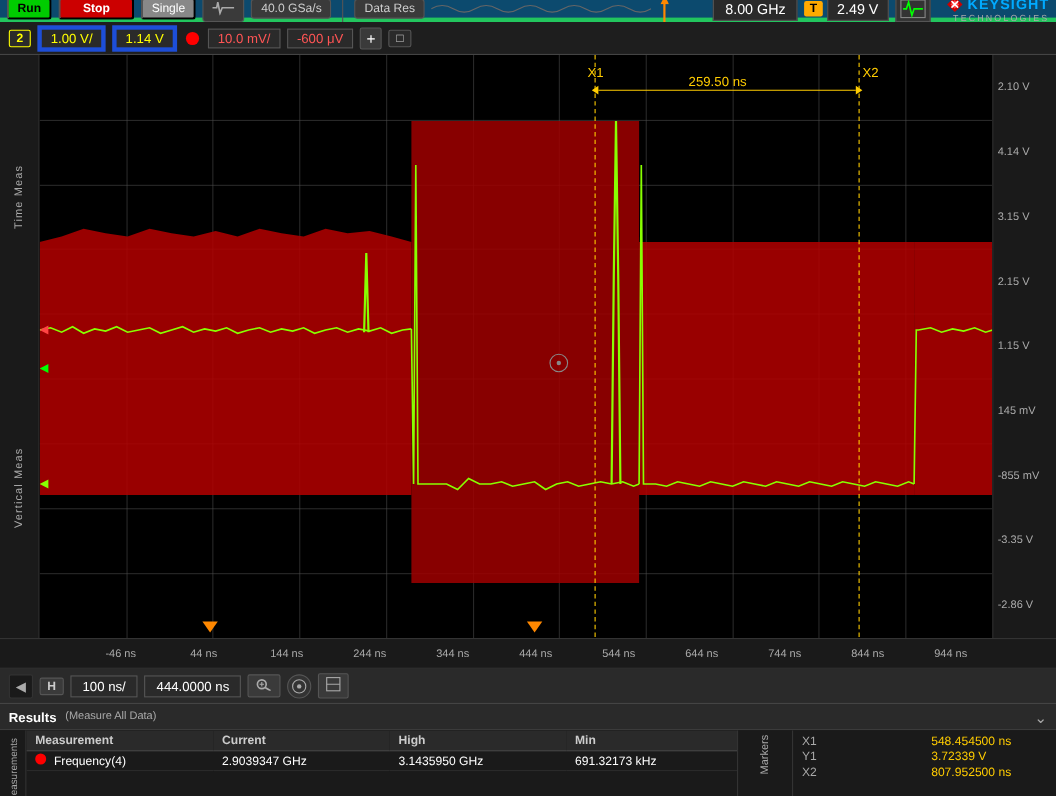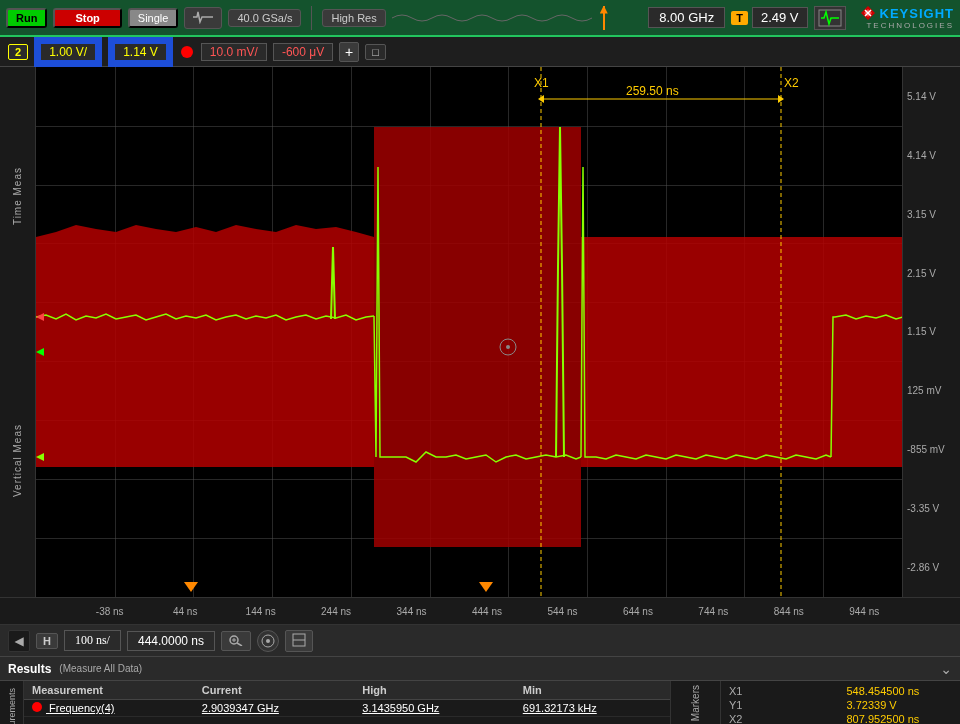--- a/index.html
+++ b/index.html
@@ -1,21 +1,21 @@
 <!DOCTYPE html>
 <html><head>
   <meta charset="utf-8">
   <style>
     * { margin: 0; padding: 0; box-sizing: border-box; }
     body { width: 960px; height: 724px; background: #1a1a1a; font-family: Arial, sans-serif; overflow: hidden; color: #fff; font-size: 12px; }
 
     
     #toolbar {
-      display: flex; align-items: center; height: 37px;
-      background: #14532d; border-bottom: 2px solid #22c55e; padding: 0 6px; gap: 6px;
+      display: flex; align-items: center; height: 20px;
+      background: #0c4a6e; border-bottom: 4px solid #22c55e; padding: 0 6px; gap: 6px;
     }
     .btn-run { background: #00cc00; color: #000; padding: 2px 8px; border-radius: 3px; font-weight: bold; font-size: 11px; }
     .btn-stop { background: #cc0000; color: #fff; padding: 2px 20px; border-radius: 3px; font-weight: bold; font-size: 11px; }
     .btn-single { background: #888; color: #fff; padding: 2px 8px; border-radius: 3px; font-size: 11px; }
     .toolbar-btn { background: #3a3a3a; color: #ccc; padding: 2px 8px; border-radius: 3px; font-size: 11px; border: 1px solid #555; }
     .toolbar-sep { width: 1px; height: 24px; background: #555; margin: 0 4px; }
     .toolbar-spacer { flex: 1; }
     .toolbar-freq { background: #2a2a2a; border: 1px solid #555; color: #fff; padding: 2px 10px; font-size: 13px; }
     .trigger-box { display: flex; align-items: center; gap: 4px; }
     .trigger-t { background: #ffaa00; color: #000; padding: 1px 5px; border-radius: 2px; font-weight: bold; font-size: 11px; }
@@ -24,21 +24,21 @@
     .keysight-logo .brand { color: #00aaff; font-weight: bold; font-size: 13px; letter-spacing: 1px; }
     .keysight-logo .sub { color: #aaa; font-size: 8px; letter-spacing: 2px; }
     .waveform-icon { width: 32px; height: 24px; background: #333; border: 1px solid #555; display: flex; align-items: center; justify-content: center; }
 
     
     #ch-toolbar {
       display: flex; align-items: center; height: 30px;
       background: #1e1e1e; border-bottom: 1px solid #444; padding: 0 8px; gap: 6px;
     }
     .ch-badge { background: #2a2a2a; border: 1px solid #ffff00; color: #ffff00; padding: 1px 6px; font-size: 11px; border-radius: 2px; font-weight: bold; }
-    .ch-val { background: #2a2a2a; border: 7px solid #1d4ed8; color: #ffff00; padding: 1px 8px; font-size: 12px; }
+    .ch-val { background: #2a2a2a; border: 4px solid #1d4ed8; color: #ffff00; padding: 1px 8px; font-size: 12px; }
     .ch-red-dot { width: 12px; height: 12px; background: #ff0000; border-radius: 50%; display: inline-block; margin: 0 2px; }
     .ch-red-val { background: #2a2a2a; border: 1px solid #555; color: #ff5555; padding: 1px 8px; font-size: 12px; }
     .ch-offset { background: #2a2a2a; border: 1px solid #555; color: #ff5555; padding: 1px 8px; font-size: 12px; }
     .plus-btn { background: #3a3a3a; border: 1px solid #555; color: #fff; width: 20px; height: 20px; display: flex; align-items: center; justify-content: center; font-size: 14px; border-radius: 2px; }
     .ref-btn { background: #2a2a2a; border: 1px solid #555; color: #ccc; padding: 1px 6px; font-size: 11px; border-radius: 2px; }
 
     
     #main-area {
       display: flex; height: 530px;
     }
@@ -71,21 +71,21 @@
       padding-left: 36px; border-top: 1px solid #333; border-bottom: 1px solid #333;
     }
     .time-tick { flex: 1; text-align: center; color: #aaa; font-size: 10px; }
 
     
     #bottom-toolbar {
       display: flex; align-items: center; height: 32px;
       background: #2a2a2a; border-bottom: 1px solid #444; padding: 0 8px; gap: 6px;
     }
     .h-badge { background: #3a3a3a; border: 1px solid #555; color: #ccc; padding: 1px 6px; font-size: 11px; border-radius: 2px; font-weight: bold; }
-    .time-div { background: #2a2a2a; border: 1px solid #555; color: #fff; padding: 2px 10px; font-size: 12px; font-family: Liberation Serif, serif; }
+    .time-div { background: #2a2a2a; border: 1px solid #555; color: #fff; padding: 2px 10px; font-size: 12px; }
     .offset-val { background: #2a2a2a; border: 1px solid #555; color: #fff; padding: 2px 10px; font-size: 12px; }
     .bottom-btn { background: #3a3a3a; border: 1px solid #555; color: #ccc; padding: 2px 6px; border-radius: 2px; font-size: 11px; }
     .nav-btn { background: #333; border: 1px solid #555; color: #ccc; width: 22px; height: 22px; border-radius: 11px; display: flex; align-items: center; justify-content: center; font-size: 12px; }
     .nav-arrow { background: #1a1a1a; border: 1px solid #333; width: 22px; height: 22px; display: flex; align-items: center; justify-content: center; border-radius: 2px; color: #aaa; }
 
     
     #results-bar {
       display: flex; align-items: center; height: 24px;
       background: #2a2a2a; border-bottom: 1px solid #444; padding: 0 8px;
     }
@@ -96,21 +96,21 @@
 
     
     #results-table-area {
       display: flex; height: 74px; background: #1a1a1a;
     }
     #results-left { flex: 1; overflow: hidden; }
     #results-right { width: 240px; background: #1a1a1a; border-left: 1px solid #333; padding: 4px 8px; }
 
     table { width: 100%; border-collapse: collapse; }
     th { background: #2a2a2a; color: #ccc; font-size: 11px; padding: 3px 8px; text-align: left; border-bottom: 1px solid #444; }
-    td { color: #fff; font-size: 11px; padding: 2px 8px; border-bottom: 1px solid #2a2a2a; text-decoration: underline; }
+    td { color: #fff; font-size: 11px; padding: 2px 8px; border-bottom: 1px solid #2a2a2a; }
     .meas-dot { width: 10px; height: 10px; background: #ff0000; border-radius: 50%; display: inline-block; margin-right: 4px; }
 
     
     .cursor-readout { display: grid; grid-template-columns: 1fr 1fr; gap: 2px 12px; font-size: 11px; color: #ccc; }
     .cr-label { color: #aaa; }
     .cr-val { color: #ffcc00; }
     .side-marker-label { color: #aaa; font-size: 9px; writing-mode: vertical-rl; transform: rotate(180deg); }
 
     
     #meas-label { width: 24px; background: #1a1a1a; display: flex; align-items: center; justify-content: center; border-right: 1px solid #333; }
@@ -127,21 +127,21 @@
   <button class="btn-single">Single</button>
 
   <div class="toolbar-btn">
     <svg width="20" height="14" viewBox="0 0 20 14">
       <polyline points="0,7 4,7 5,2 7,12 9,7 20,7" stroke="#aaa" stroke-width="1.5" fill="none"></polyline>
     </svg>
   </div>
 
   <span class="toolbar-btn">40.0 GSa/s</span>
   <div class="toolbar-sep"></div>
-  <span class="toolbar-btn">High Res</span>
+  <span class="toolbar-btn">Data Res</span>
 
   <div class="toolbar-spacer">
     <svg width="200" height="20" viewBox="0 0 200 20" style="display:block;margin:auto;">
       <path d="M0,10 Q10,4 20,10 Q30,16 40,10 Q50,4 60,10 Q70,16 80,10 Q90,4 100,10 Q110,16 120,10 Q130,4 140,10 Q150,16 160,10 Q170,4 180,10 Q190,16 200,10" stroke="#666" stroke-width="1" fill="none"></path>
     </svg>
   </div>
 
   <div style="position:relative; width:12px; height:24px;">
     <div style="position:absolute; top:0; left:5px; width:2px; height:24px; background:#ff8800;"></div>
     <div style="position:absolute; top:0; left:2px; width:8px; height:8px; background:#ff8800; clip-path: polygon(50% 0%, 0% 100%, 100% 100%);"></div>
@@ -293,35 +293,35 @@
       <polygon points="0,285 8,281 8,289" fill="#00ff00"></polygon>
 
       <polygon points="155,525 162,515 148,515" fill="#ff8800"></polygon>
       <polygon points="450,525 457,515 443,515" fill="#ff8800"></polygon>
 
     </svg>
 
   </div>
 
   <div id="right-labels">
-    <span class="v-label">5.14 V</span>
+    <span class="v-label">2.10 V</span>
     <span class="v-label">4.14 V</span>
     <span class="v-label">3.15 V</span>
     <span class="v-label">2.15 V</span>
     <span class="v-label">1.15 V</span>
-    <span class="v-label">125 mV</span>
+    <span class="v-label">145 mV</span>
     <span class="v-label">-855 mV</span>
     <span class="v-label">-3.35 V</span>
     <span class="v-label">-2.86 V</span>
   </div>
 </div>
 
 <div id="time-axis">
   <div style="width:36px; flex-shrink:0;"></div>
-  <div class="time-tick">-38 ns</div>
+  <div class="time-tick">-46 ns</div>
   <div class="time-tick">44 ns</div>
   <div class="time-tick">144 ns</div>
   <div class="time-tick">244 ns</div>
   <div class="time-tick">344 ns</div>
   <div class="time-tick">444 ns</div>
   <div class="time-tick">544 ns</div>
   <div class="time-tick">644 ns</div>
   <div class="time-tick">744 ns</div>
   <div class="time-tick">844 ns</div>
   <div class="time-tick">944 ns</div>

